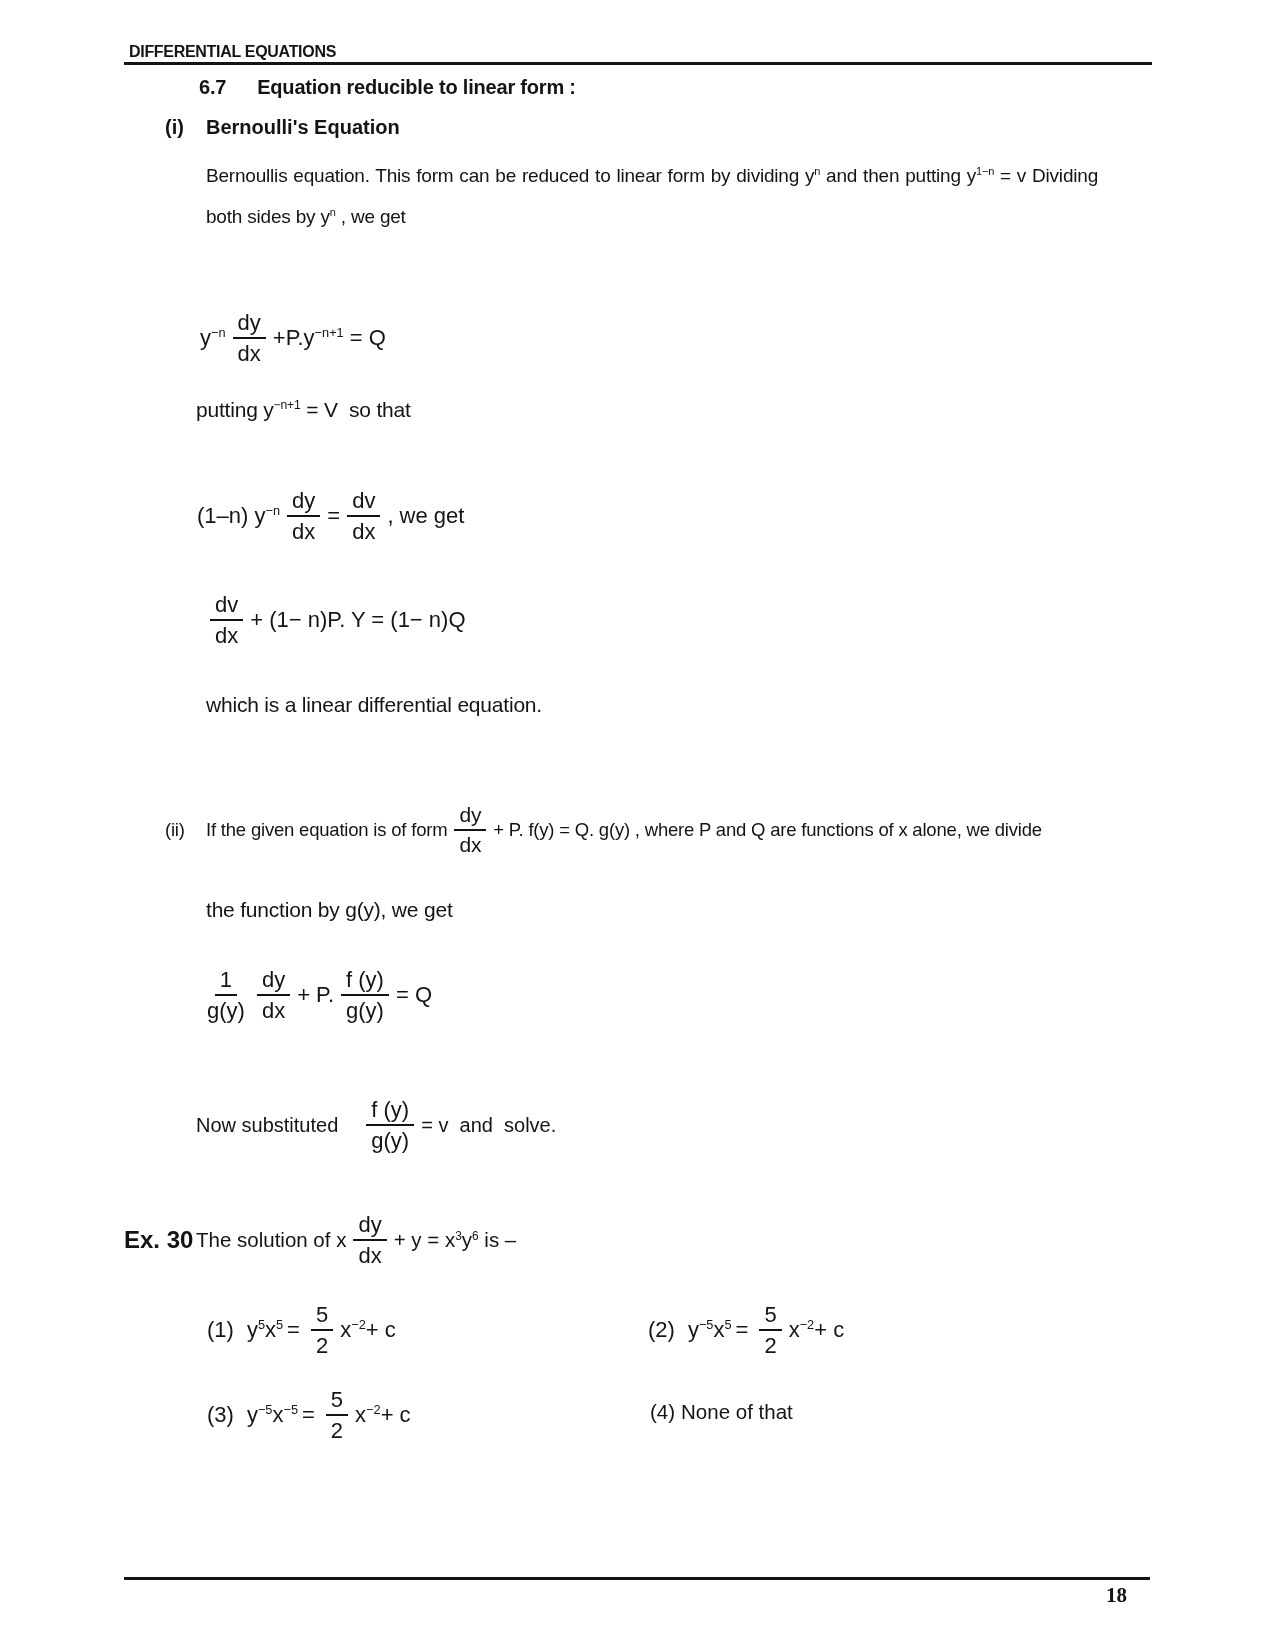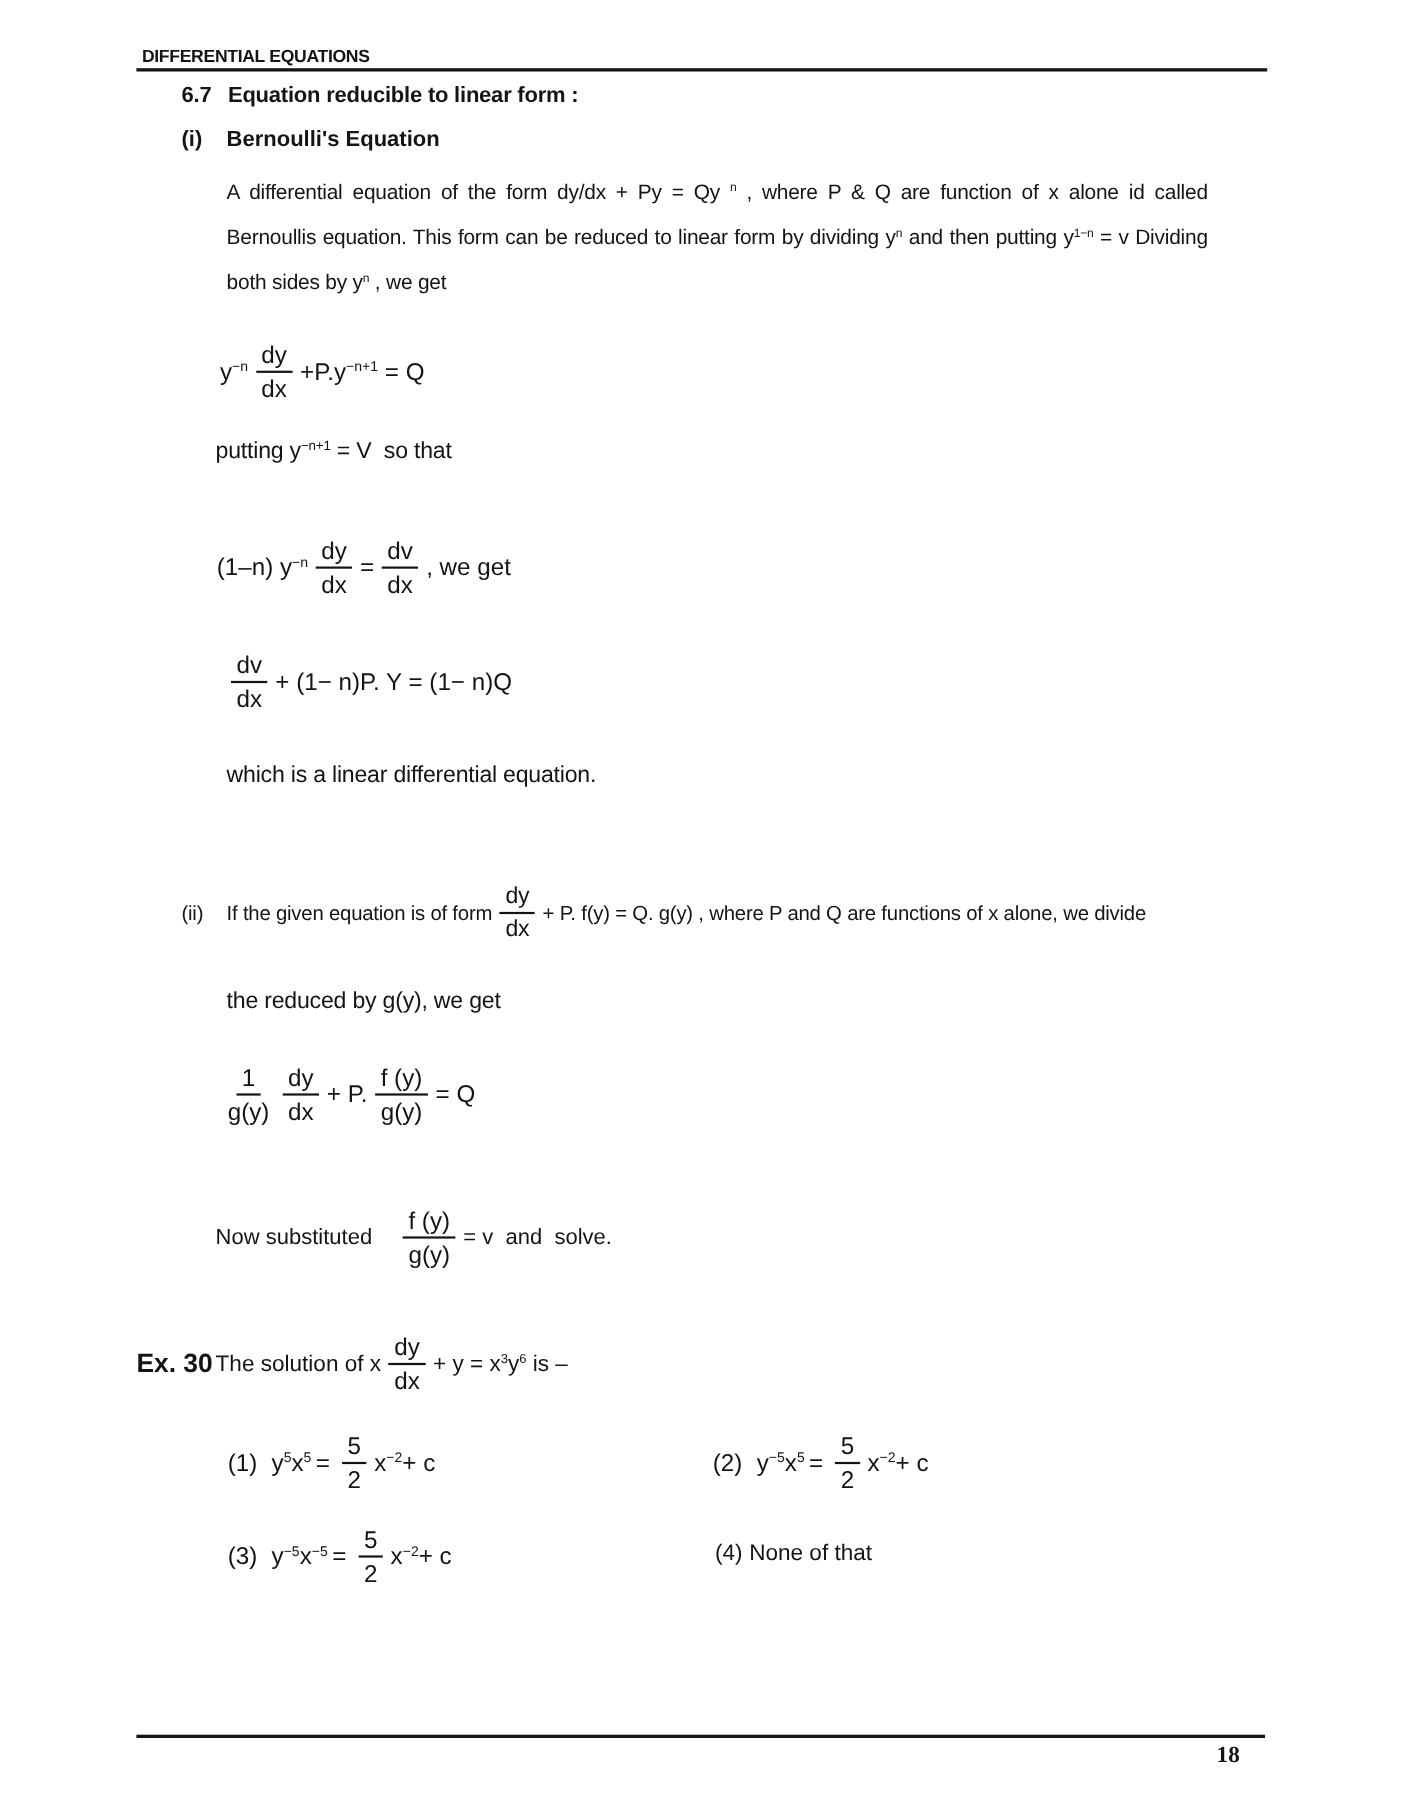--- a/index.html
+++ b/index.html
@@ -11,21 +11,21 @@
   .abs{position:absolute;}
   .row{display:flex;align-items:center;}
   .tx{white-space:pre;}
   .s{font-size:0.58em;vertical-align:0.62em;}
   .frac{display:inline-flex;flex-direction:column;align-items:center;margin:0 7px;}
   .frac .fn{padding:0 5px 3px;border-bottom:2px solid #141414;line-height:1.05;}
   .frac .fd{padding:3px 5px 0;line-height:1.05;text-align:center;}
   .eq{font-size:22px;}
   .hdr{font-size:16px;font-weight:bold;letter-spacing:-0.3px;}
   .rule{background:#141414;height:3px;}
-  .sec{font-size:20px;font-weight:bold;letter-spacing:-0.2px;display:flex;gap:15px;}
+  .sec{font-size:20px;font-weight:bold;letter-spacing:-0.2px;display:flex;gap:31px;margin-left:34px;}
   .subhead{font-size:20px;font-weight:bold;display:flex;}
   .subhead .mk{width:41px;flex:none;font-weight:bold;}
   .para{width:892px;font-size:19px;letter-spacing:-0.2px;}
   .para .pl{height:41px;line-height:41px;text-align:justify;text-align-last:justify;white-space:nowrap;}
   .para .pl-last{text-align-last:left;}
   .bodyline{font-size:21px;letter-spacing:-0.2px;}
   .iirow{font-size:18.5px;letter-spacing:-0.2px;}
   .iirow .mk{width:41px;flex:none;}
   .iirow .frac{font-size:21px;}
   .exlabel{font-weight:bold;font-size:24px;width:72px;flex:none;}
@@ -48,21 +48,20 @@
     <span>6.7</span>
     <span>Equation reducible to linear form :</span>
   </div>
 
   <div class="abs subhead" style="left:165px;top:116px;">
     <span class="mk">(i)</span>
     <span>Bernoulli's Equation</span>
   </div>
 
   <div class="abs para" style="left:206px;top:151px;">
-    <div class="pl"><span>A differential equation of the form dy/dx + Py = Qy </span><sup class="s">n</sup><span> , where P &amp; Q are function of x alone id called</span></div>
     <div class="pl"><span>Bernoullis equation. This form can be reduced to linear form by dividing y</span><sup class="s">n</sup><span> and then putting y</span><sup class="s">1−n</sup><span> = v Dividing</span></div>
     <div class="pl pl-last"><span>both sides by y</span><sup class="s">n</sup><span> , we get</span></div>
   </div>
 
   <div class="abs row eq" style="left:200px;top:306px;height:64px;">
     <span class="tx"><span>y</span><sup class="s">−n</sup></span>
     <span class="frac">
       <span class="fn">dy</span>
       <span class="fd">dx</span>
     </span>
@@ -98,21 +97,21 @@
   <div class="abs row iirow" style="left:165px;top:800px;height:60px;">
     <span class="mk">(ii)</span>
     <span class="tx">If the given equation is of form</span>
     <span class="frac">
       <span class="fn">dy</span>
       <span class="fd">dx</span>
     </span>
     <span class="tx">+ P. f(y) = Q. g(y) , where P and Q are functions of x alone, we divide</span>
   </div>
 
-  <div class="abs bodyline" style="left:206px;top:898px;">the reduced by g(y), we get</div>
+  <div class="abs bodyline" style="left:206px;top:898px;">the function by g(y), we get</div>
 
   <div class="abs row eq" style="left:202px;top:962px;height:66px;">
     <span class="frac" style="margin-left:0;">
       <span class="fn">1</span>
       <span class="fd">g(y)</span>
     </span>
     <span class="frac" style="margin-left:0;">
       <span class="fn">dy</span>
       <span class="fd">dx</span>
     </span>

